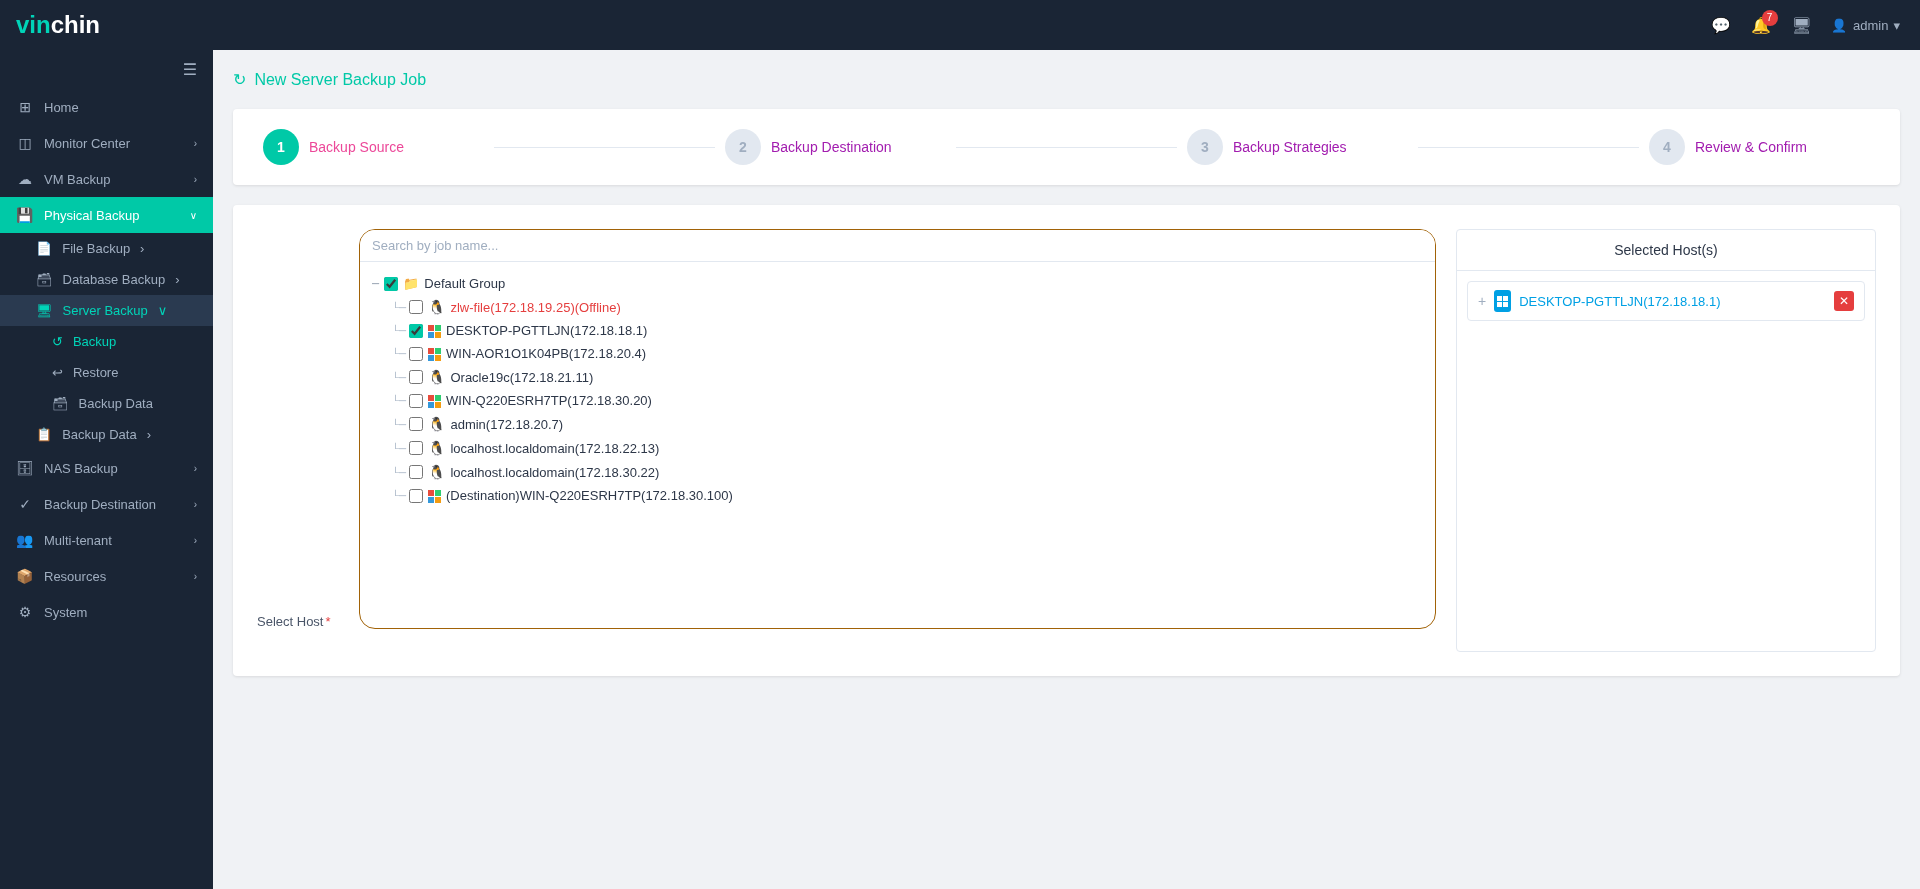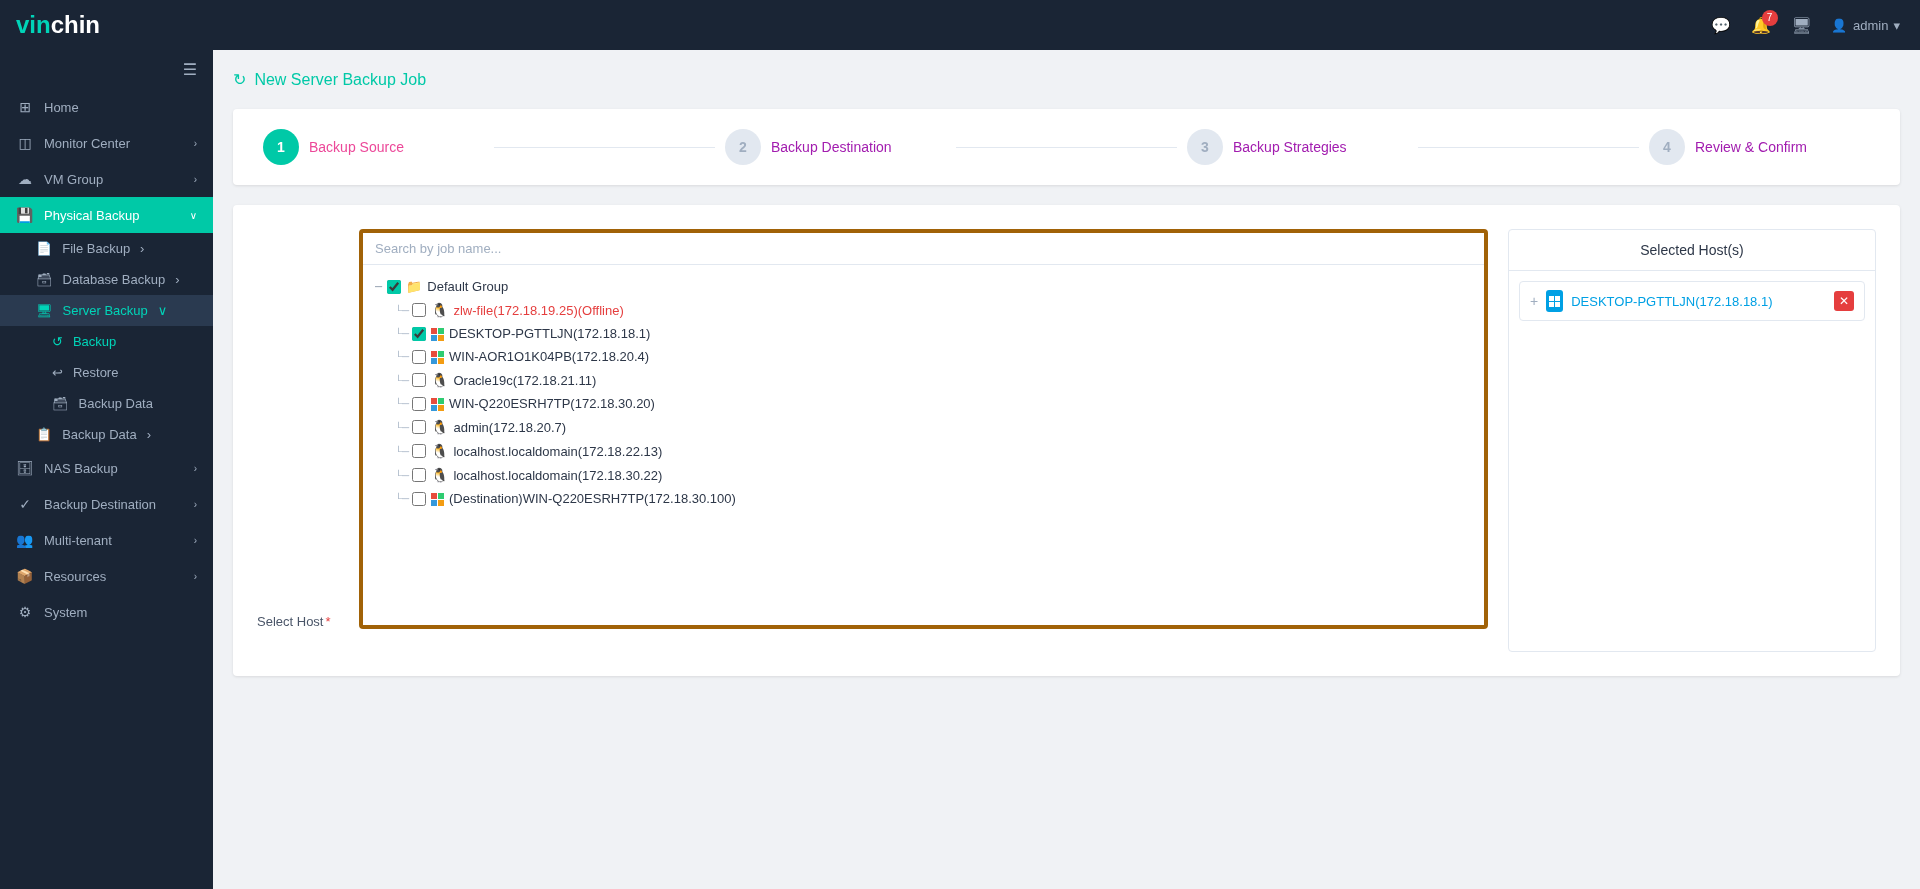--- a/index.html
+++ b/index.html
@@ -182,22 +182,22 @@
       min-width: 90px;
       padding-top: 8px;
       display: flex;
       align-items: flex-end;
       gap: 2px;
     }
     .required { color: #e53e3e; }
 
     .host-tree-container {
       flex: 1;
-      border: 4px solid #a16207;
-      border-radius: 4px;
+      border: 1px solid #a16207;
+      border-radius: 16px;
       overflow: hidden;
       min-height: 400px;
     }
 
     .search-box {
       width: 100%;
       padding: 8px 12px;
       border: none;
       border-bottom: 1px solid #e2e8f0;
       outline: none;
@@ -235,21 +235,21 @@
     
     .win-icon {
       display: grid;
       grid-template-columns: 6px 6px;
       grid-template-rows: 6px 6px;
       gap: 1px;
     }
 
     
     .selected-hosts {
-      width: 368px;
+      width: 420px;
       border: 1px solid #e2e8f0;
       border-radius: 4px;
       flex-shrink: 0;
     }
 
     .selected-hosts-header {
       padding: 12px 16px;
       font-size: 14px;
       font-weight: 500;
       color: #2d3748;
@@ -314,21 +314,21 @@
   </div>
 
   <div class="sidebar-item">
     <span class="icon">◫</span>
     <span>Monitor Center</span>
     <span class="chevron">›</span>
   </div>
 
   <div class="sidebar-item">
     <span class="icon">☁</span>
-    <span>VM Group</span>
+    <span>VM Backup</span>
     <span class="chevron">›</span>
   </div>
 
   <div class="sidebar-item active">
     <span class="icon">💾</span>
     <span>Physical Backup</span>
     <span class="chevron">∨</span>
   </div>
 
   <div class="sidebar-sub-item">

